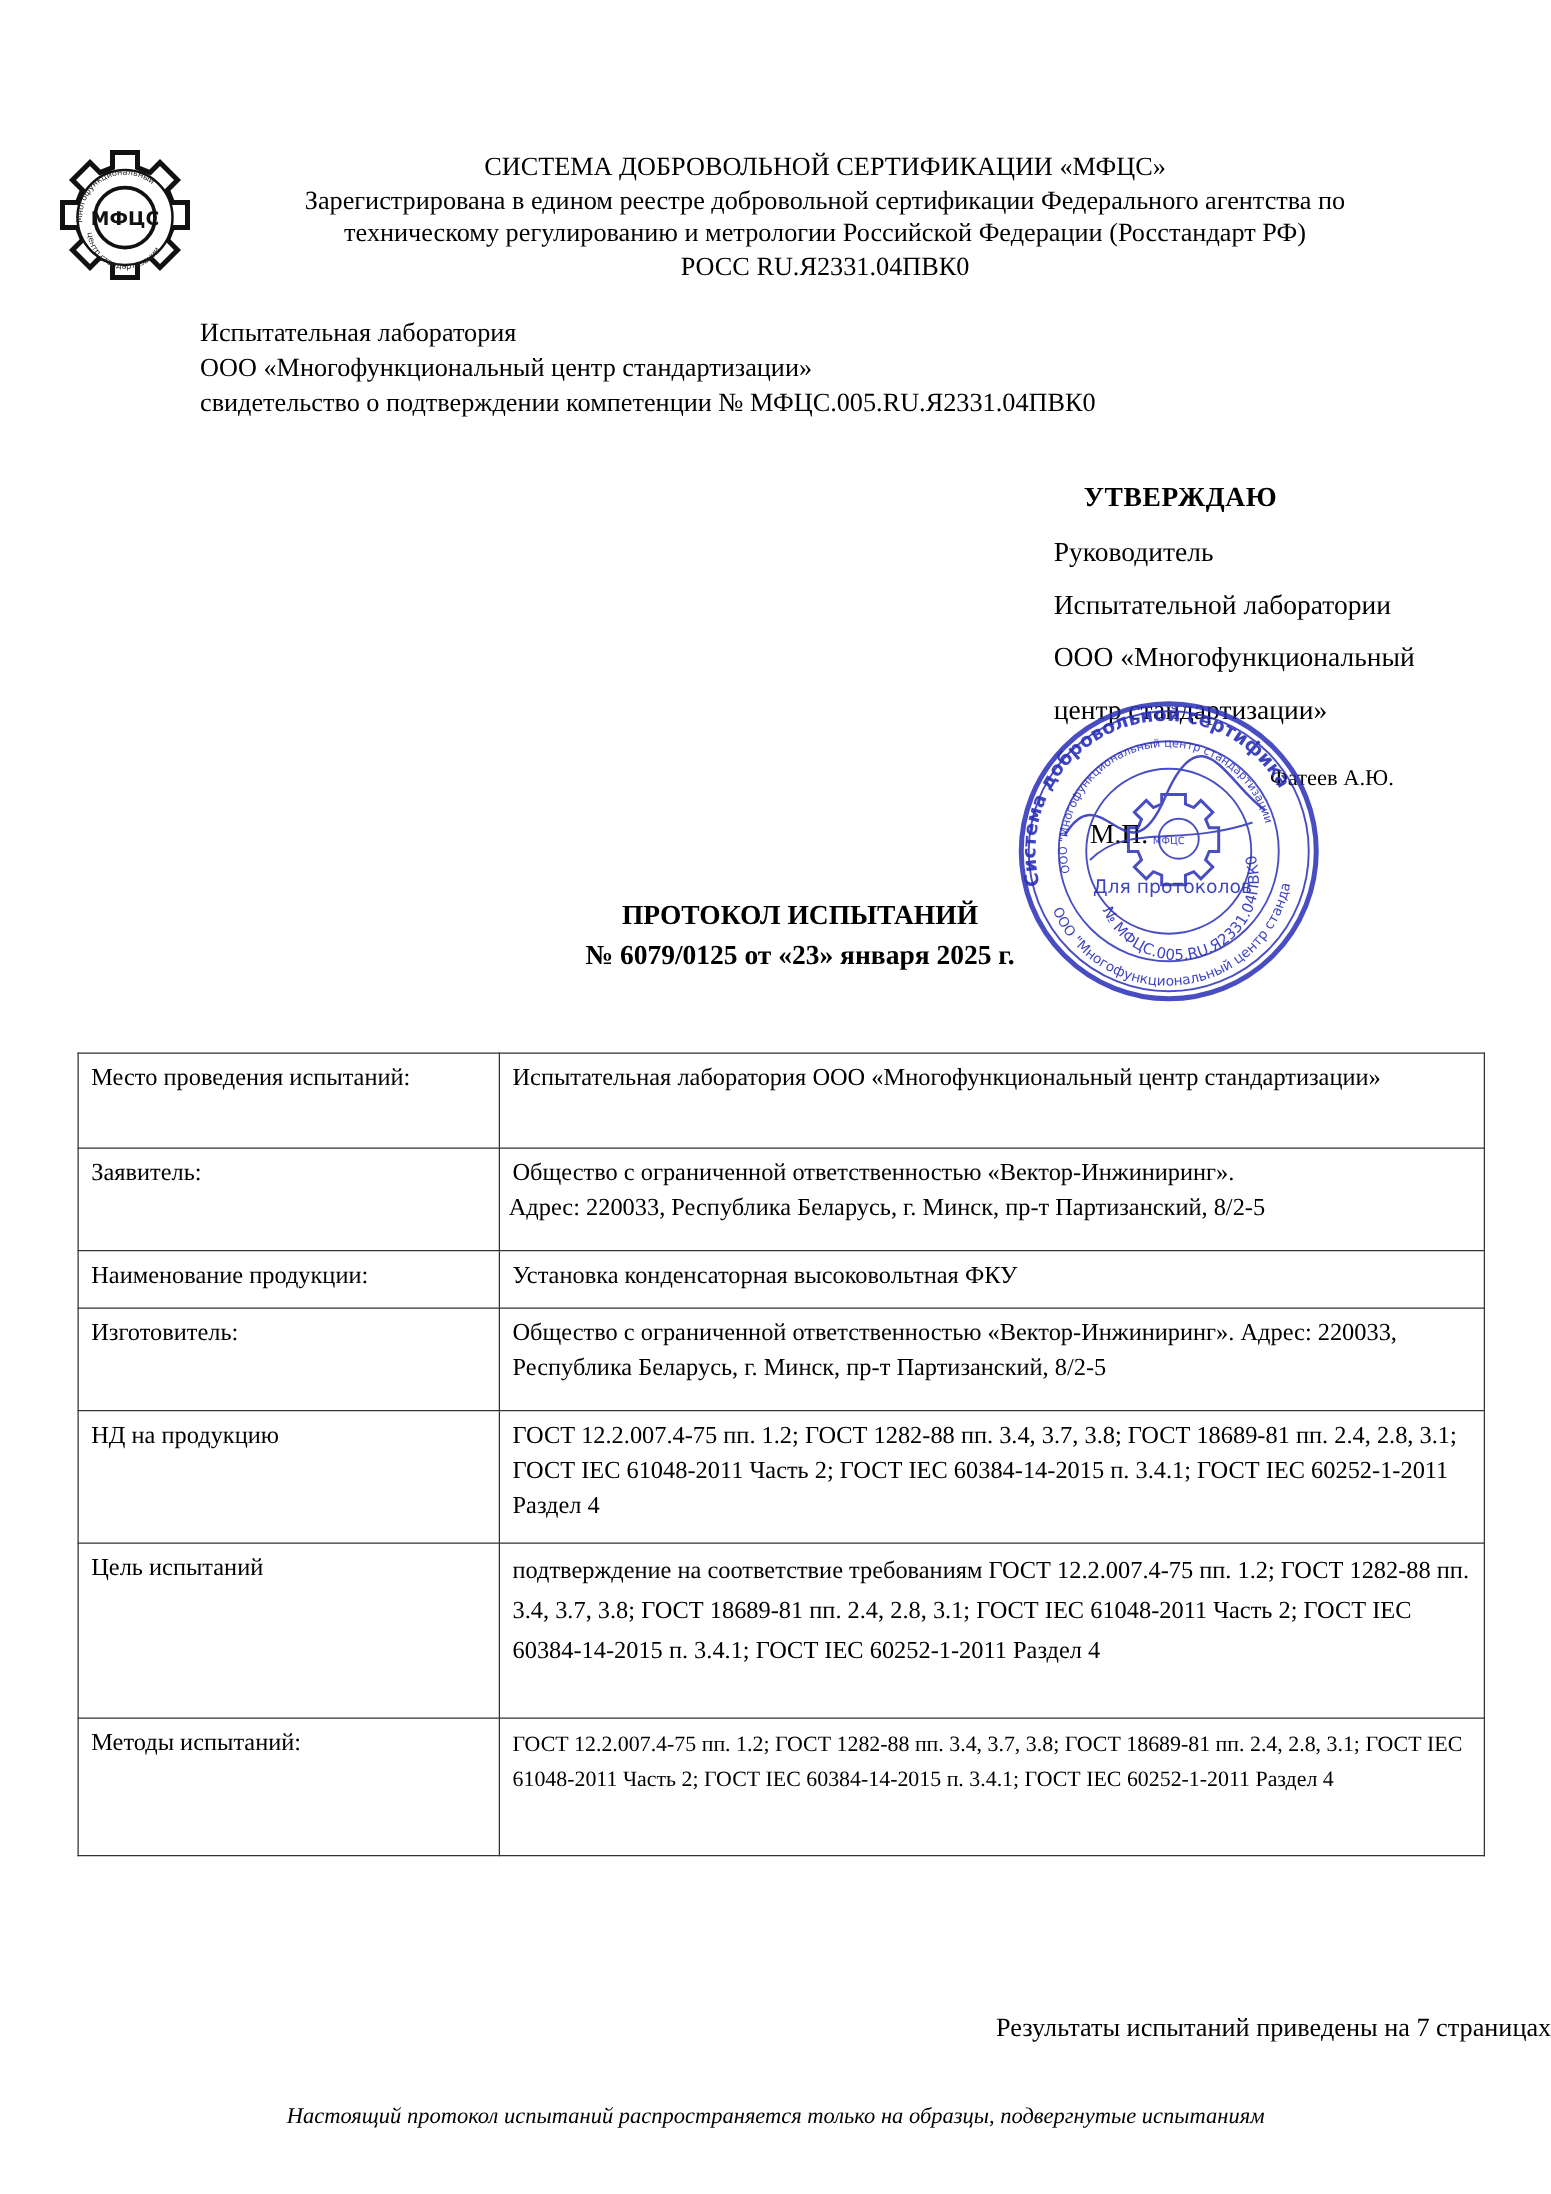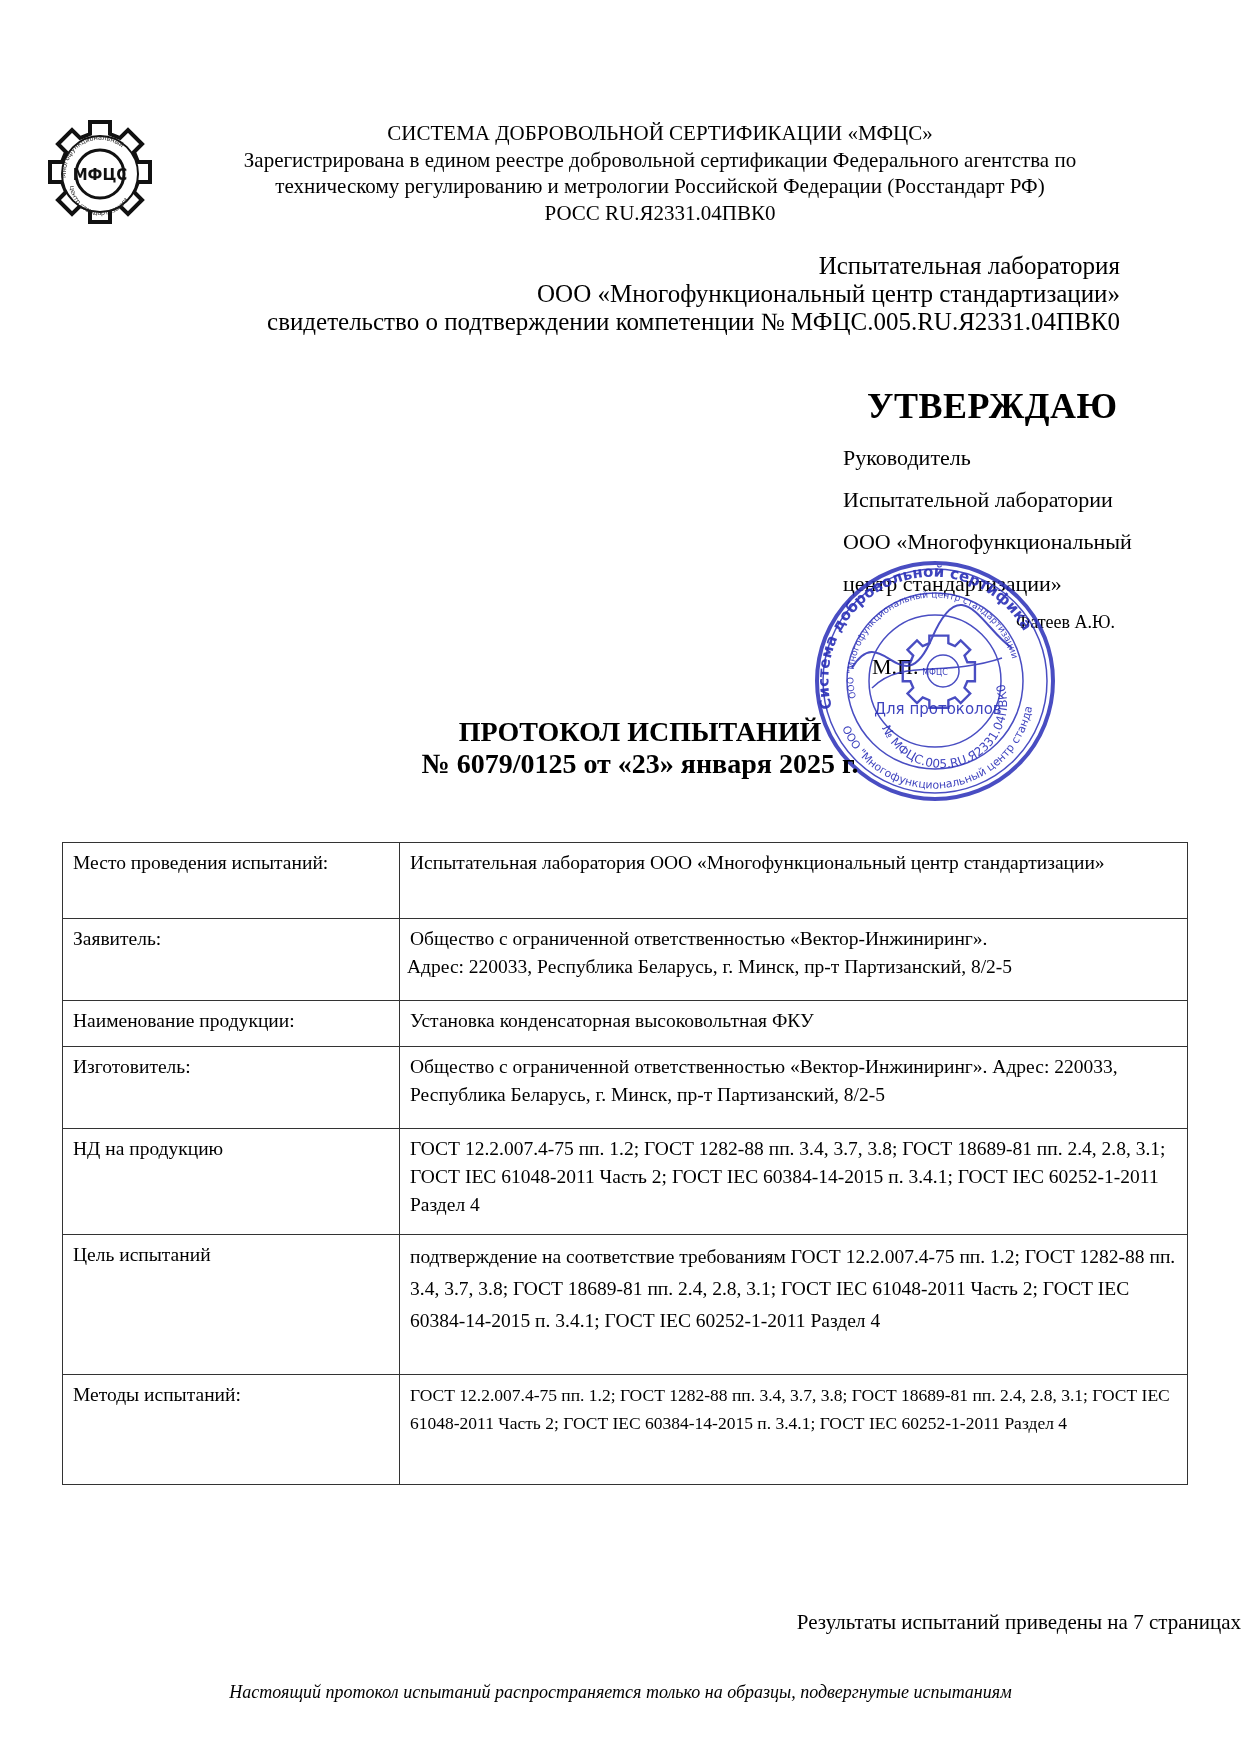--- a/index.html
+++ b/index.html
@@ -2,28 +2,28 @@
 <html><head>
 <meta charset="utf-8">
 <style>
   html, body { margin: 0; padding: 0; background: #ffffff; }
   body { width: 1241px; height: 1755px; position: relative; overflow: hidden;
          font-family: "Liberation Serif", "DejaVu Serif", serif; color: #000; }
   .abs { position: absolute; }
   .logo { left: 44px; top: 118px; width: 112px; height: 112px; }
   .hdr { left: 160px; width: 1000px; text-align: center; font-size: 21px; line-height: 26.5px; }
   .hdr1 { top: 120px; }
-  .lab { left: 160px; width: 960px; top: 252px; text-align: right; font-size: 25px; line-height: 28px; }
+  .lab { left: 160px; width: 960px; top: 252px; text-align: left; font-size: 21px; line-height: 28px; }
   .approve { left: 843px; top: 385px; width: 380px; }
-  .approve .title { font-size: 36px; font-weight: bold; margin-left: 24px; letter-spacing: 0.5px; }
+  .approve .title { font-size: 22px; font-weight: bold; margin-left: 24px; letter-spacing: 0.5px; }
   .approve .line { font-size: 22px; line-height: 42px; }
   .approve .first { margin-top: 10px; }
   .signer { left: 1016px; top: 612px; font-size: 18px; }
   .mp { left: 872px; top: 654px; font-size: 22px; }
-  .proto { left: 300px; width: 680px; top: 716px; text-align: center; font-weight: bold; font-size: 28px; line-height: 32px; }
+  .proto { left: 300px; width: 680px; top: 716px; text-align: center; font-weight: bold; font-size: 22px; line-height: 32px; }
   .stamp { left: 812px; top: 558px; width: 246px; height: 246px; pointer-events: none; }
   table.info { position: absolute; left: 62px; top: 842px; width: 1126px; border-collapse: collapse; font-size: 19.5px; }
   table.info td { border: 1.5px solid #333; vertical-align: top; padding: 6px 10px 8px 10px; line-height: 28px; }
   table.info td.k { width: 316px; }
   table.info td.v { }
   table.info td.v.small { font-size: 17.5px; line-height: 28px; }
   .results { left: 0; width: 1241px; top: 1610px; text-align: right; font-size: 21px; }
   .disclaimer { left: 0; width: 1241px; top: 1682px; text-align: center; font-size: 18px; font-style: italic; }
 </style>
 </head>

